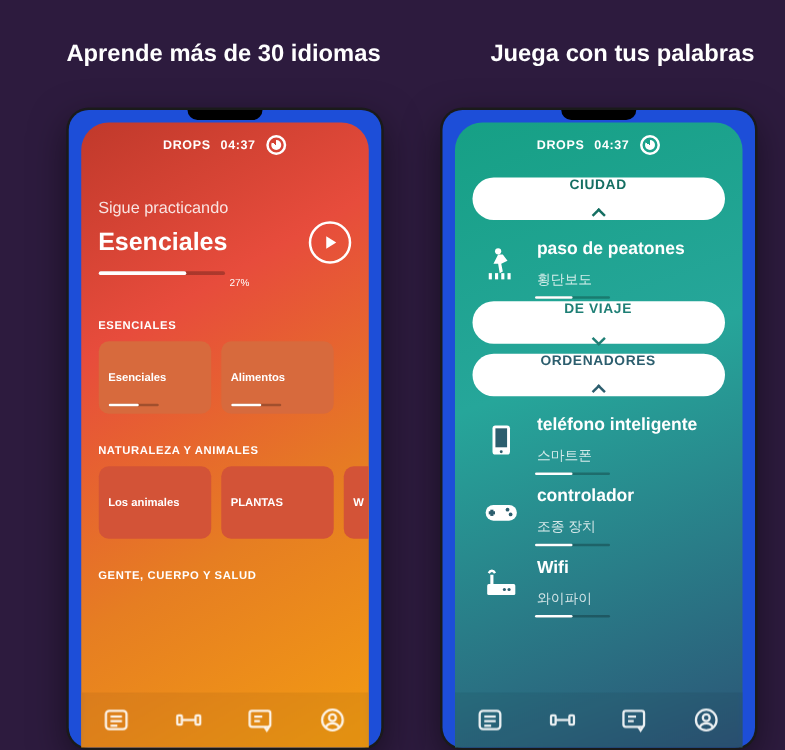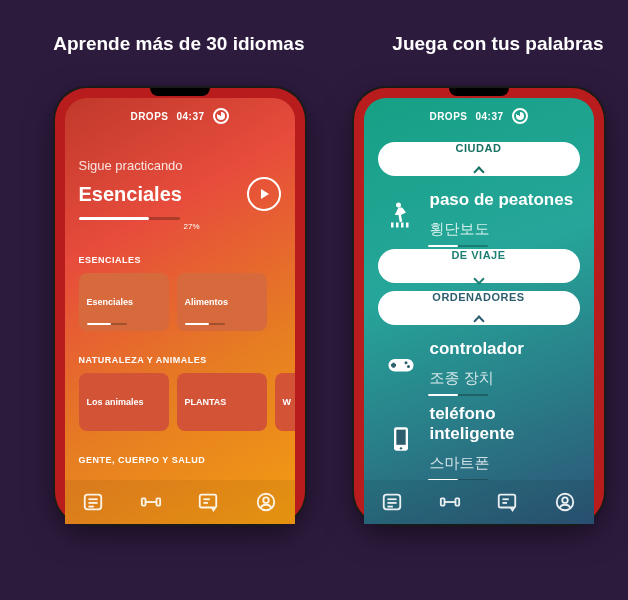--- a/index.html
+++ b/index.html
@@ -25,23 +25,23 @@
     font-weight: 600;
     text-align: center;
     margin-bottom: 20px;
     line-height: 1.25;
     min-height: 48px;
     display: flex;
     align-items: center;
   }
   .phone {
     width: 250px;
-    height: 436px;
-    background: #b91c1c;
-    border-radius: 32px;
+    height: 510px;
+    background: #1d4ed8;
+    border-radius: 16px;
     padding: 10px 10px 0;
     position: relative;
     box-shadow: 0 0 0 2px #1a1a1a, 0 10px 30px rgba(0,0,0,0.5);
   }
   .phone::before {
     content: "";
     position: absolute;
     top: 0; left: 50%;
     transform: translateX(-50%);
     width: 60px; height: 8px;
@@ -164,22 +164,22 @@
     display:flex; align-items:center; gap:12px;
     padding: 6px 6px 10px;
     position: relative;
   }
   .word-icon {
     width: 34px; height: 34px;
     display:flex; align-items:center; justify-content:center;
     flex-shrink: 0;
   }
   .word-texts { display:flex; flex-direction:column; }
-  .word-main { font-size: 17px; font-weight: 700; }
-  .word-sub { font-size: 15px; opacity: .8; margin-top: 10px; }
+  .word-main { font-size: 14px; font-weight: 700; }
+  .word-sub { font-size: 11px; opacity: .8; margin-top: 10px; }
   .word-bar {
     position:absolute; bottom:2px; left:50px;
     width: 60px; height: 2px;
     background: rgba(0,0,0,0.25); border-radius:1px;
   }
   .word-bar::after {
     content:""; position:absolute; top:0;left:0;bottom:0;
     width:50%; background:#fff; border-radius:1px;
   }
   .navbar {
@@ -309,46 +309,46 @@
           <span>DE VIAJE</span>
           <span class="chev down"></span>
         </div>
         <div class="pill orden">
           <span>ORDENADORES</span>
           <span class="chev up"></span>
         </div>
 
         <div class="word-row">
           <div class="word-icon">
+            <svg viewBox="0 0 24 24" width="28" height="28" fill="#fff">
+                <rect x="6" y="2" width="12" height="20" rx="2"></rect>
+                <rect x="8" y="4" width="8" height="13" fill="#2c5e6e"></rect>
+                <circle cx="12" cy="20" r="1" fill="#2c5e6e"></circle>
+              </svg>
+          </div>
+          <div class="word-texts">
+            <span class="word-main">teléfono inteligente</span>
+            <span class="word-sub">스마트폰</span>
+          </div>
+          <span class="word-bar"></span>
+        </div>
+
+        <div class="word-row">
+          <div class="word-icon">
             <svg viewBox="0 0 24 24" width="30" height="30" fill="#fff">
                 <rect x="2" y="8" width="20" height="10" rx="5"></rect>
                 <rect x="5" y="11" width="2" height="4" fill="#2c5e6e"></rect>
                 <rect x="4" y="12" width="4" height="2" fill="#2c5e6e"></rect>
                 <circle cx="16" cy="11" r="1.2" fill="#2c5e6e"></circle>
                 <circle cx="18" cy="14" r="1.2" fill="#2c5e6e"></circle>
               </svg>
           </div>
           <div class="word-texts">
             <span class="word-main">controlador</span>
             <span class="word-sub">조종 장치</span>
-          </div>
-          <span class="word-bar"></span>
-        </div>
-
-        <div class="word-row">
-          <div class="word-icon">
-            <svg viewBox="0 0 24 24" width="28" height="28" fill="#fff">
-                <rect x="6" y="2" width="12" height="20" rx="2"></rect>
-                <rect x="8" y="4" width="8" height="13" fill="#2c5e6e"></rect>
-                <circle cx="12" cy="20" r="1" fill="#2c5e6e"></circle>
-              </svg>
-          </div>
-          <div class="word-texts">
-            <span class="word-main">teléfono inteligente</span>
-            <span class="word-sub">스마트폰</span>
           </div>
           <span class="word-bar"></span>
         </div>
 
         <div class="word-row">
           <div class="word-icon">
             <svg viewBox="0 0 24 24" width="30" height="30" fill="#fff">
                 <rect x="3" y="13" width="18" height="7" rx="1"></rect>
                 <line x1="6" y1="13" x2="6" y2="7" stroke="#fff" stroke-width="2"></line>
                 <path d="M4 6c1-2 3-2 4 0" stroke="#fff" fill="none" stroke-width="1.5"></path>

